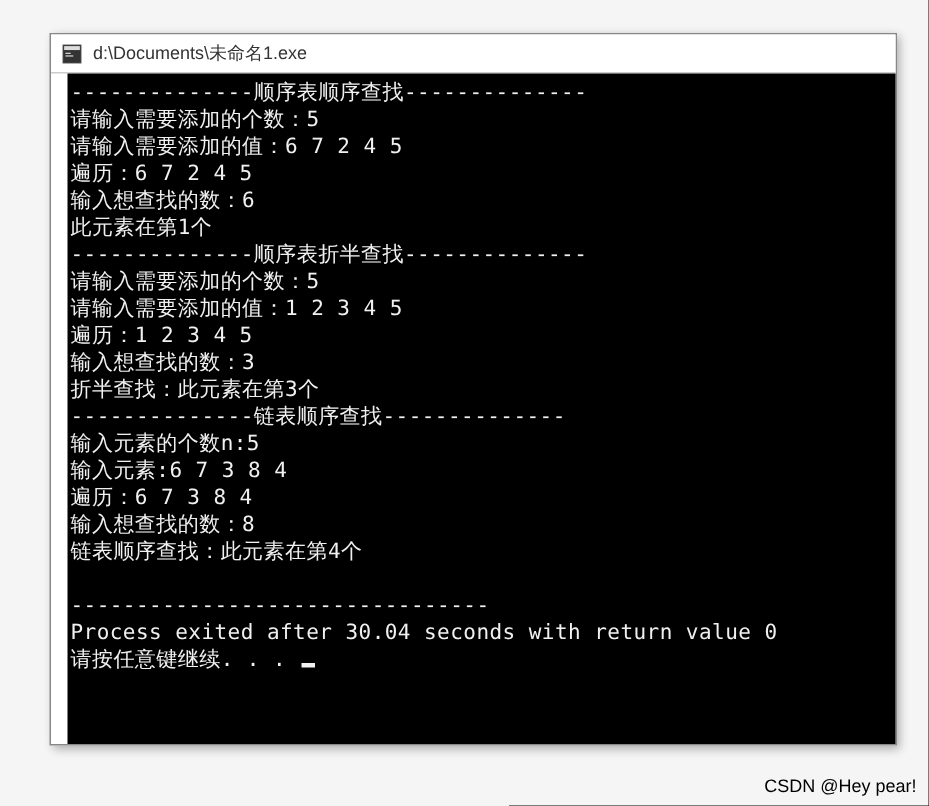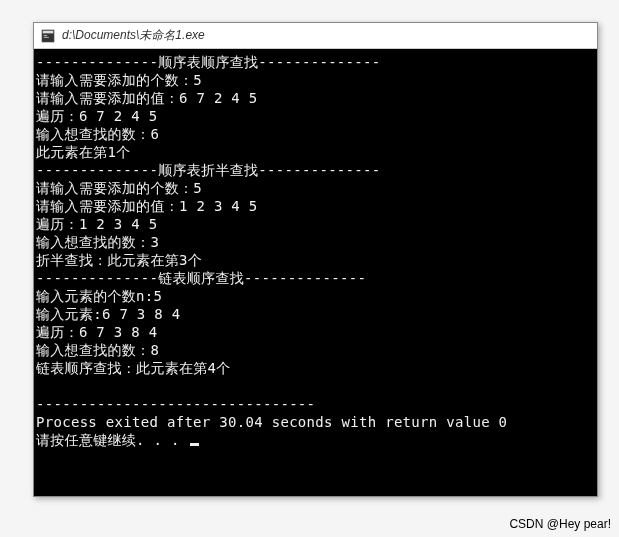--- a/index.html
+++ b/index.html
@@ -27,21 +27,20 @@
     }
     .title-bar {
       height: 26px;
       background: #fff;
       border-bottom: 1px solid #ccc;
       display: flex;
       align-items: center;
       padding-left: 6px;
       font-size: 12px;
       color: #333;
-      font-style: italic;
     }
     .title-icon {
       width: 16px;
       height: 16px;
       margin-right: 6px;
       display: inline-flex;
       align-items: center;
       justify-content: center;
     }
     .title-icon svg {
@@ -52,20 +51,21 @@
       background: #000;
       color: #f0f0f0;
       font-family: "NSimSun", "SimSun", Consolas, monospace;
       font-size: 14px;
       line-height: 18px;
       padding: 4px 0 0 2px;
       height: calc(100% - 26px);
       overflow: hidden;
       white-space: pre;
       letter-spacing: 0.3px;
+      margin-left: 11px;
     }
     .cursor {
       display: inline-block;
       width: 9px;
       height: 3px;
       background: #f0f0f0;
       vertical-align: -1px;
       margin-left: 2px;
     }
     .watermark {

